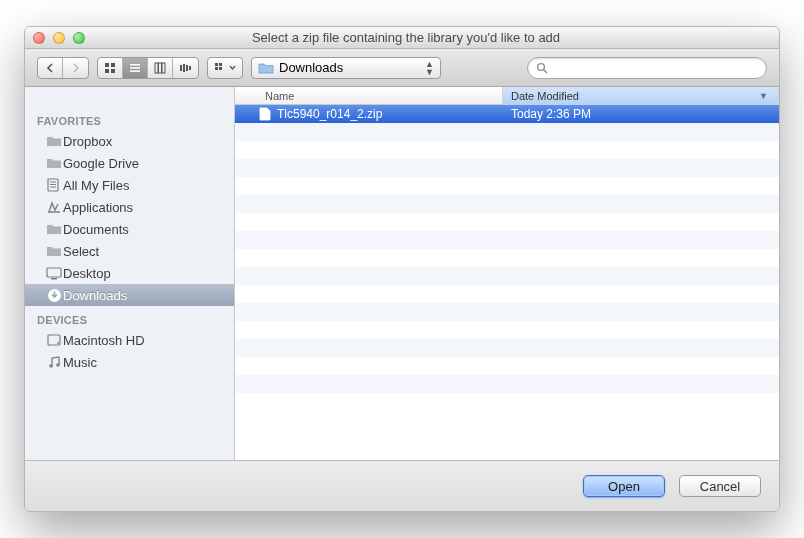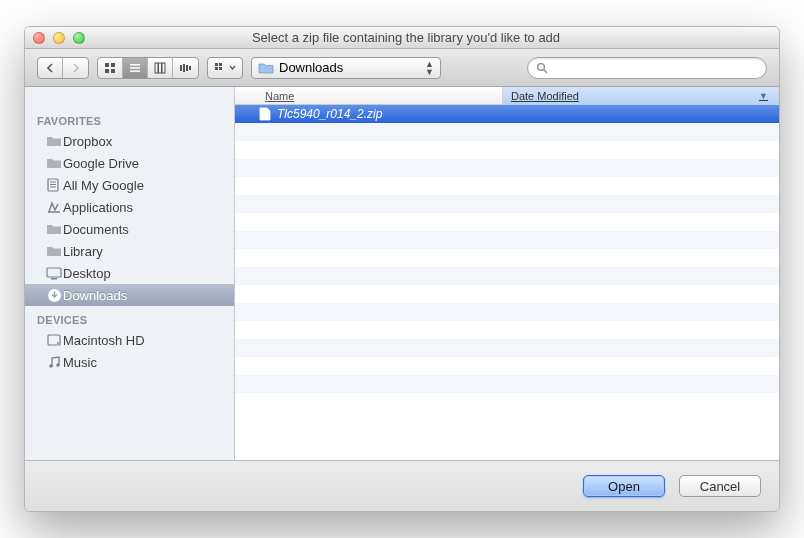--- a/index.html
+++ b/index.html
@@ -123,30 +123,30 @@
   }
   .sb-item.selected .icon { color: #fff; }
   .filepane { flex:1; display:flex; flex-direction:column; }
   .columns {
     height: 18px;
     background: linear-gradient(#ffffff, #efefef);
     border-bottom: 1px solid #c8c8c8;
     display: flex;
     font-size: 11px; color: #555;
   }
-  .col { display:flex; align-items:center; padding: 9px 8px; border-right: 1px solid #d3d3d3; text-decoration: underline; }
+  .col { display:flex; align-items:center; padding: 9px 8px; border-right: 1px solid #d3d3d3; }
   .col-name { width: 268px; padding-left: 30px; }
   .col-date { flex:1; background: linear-gradient(#d3e4fb, #b6d1f4); color:#333; display:flex; justify-content:space-between; padding-right:10px;gap:40px;}
   .col-date .sort { font-size: 9px; color:#4a6; color:#4f6fa3; }
   .rows { flex:1; overflow:auto; }
   .row {
     height: 18px; display:flex; align-items:center; font-size: 12px;
   }
   .row.alt { background: #f3f6fa; }
-  .row .cell-name { width: 268px; display:flex; align-items:center; gap:6px; padding-left: 24px; font-style: italic; }
+  .row .cell-name { width: 268px; display:flex; align-items:center; gap:6px; padding-left: 24px; }
   .row .cell-date { flex:1; padding-left: 8px; }
   .row.selected { background: linear-gradient(#5e91e8, #2a62d8); color:#fff; }
   .footer {
     height: 50px; background: linear-gradient(#ececec,#dedede);
     display:flex; align-items:center; justify-content:flex-end;
     gap: 14px; padding: 0 18px;
   }
   .btn {
     min-width: 82px; height: 22px;
     border-radius: 5px;
@@ -284,21 +284,21 @@
         </div>
         <div class="sb-item">
           <span class="icon">
             <svg width="16" height="14" viewBox="0 0 16 14">
               <rect x="2" y="1" width="10" height="12" rx="1" fill="none" stroke="currentColor" stroke-width="1.2"></rect>
               <line x1="4" y1="4" x2="10" y2="4" stroke="currentColor"></line>
               <line x1="4" y1="6.5" x2="10" y2="6.5" stroke="currentColor"></line>
               <line x1="4" y1="9" x2="10" y2="9" stroke="currentColor"></line>
             </svg>
           </span>
-          <span>All My Google</span>
+          <span>All My Files</span>
         </div>
         <div class="sb-item">
           <span class="icon">
             <svg width="16" height="14" viewBox="0 0 16 14">
               <path d="M3 12 L6 3 L9 10 L12 4" fill="none" stroke="currentColor" stroke-width="1.4"></path>
               <line x1="2" y1="12" x2="14" y2="12" stroke="currentColor" stroke-width="1.4"></line>
             </svg>
           </span>
           <span>Applications</span>
         </div>
@@ -309,21 +309,21 @@
             </svg>
           </span>
           <span>Documents</span>
         </div>
         <div class="sb-item">
           <span class="icon">
             <svg width="16" height="12" viewBox="0 0 16 12">
               <path d="M1 2 h5 l1.5 1.5 H15 V11 H1 Z" fill="currentColor" opacity="0.55"></path>
             </svg>
           </span>
-          <span>Library</span>
+          <span>Select</span>
         </div>
         <div class="sb-item">
           <span class="icon">
             <svg width="16" height="13" viewBox="0 0 16 13">
               <rect x="1" y="1" width="14" height="9" rx="1" fill="none" stroke="currentColor" stroke-width="1.2"></rect>
               <rect x="5" y="11" width="6" height="1.5" fill="currentColor"></rect>
             </svg>
           </span>
           <span>Desktop</span>
         </div>
@@ -369,20 +369,21 @@
           <div class="row selected">
             <div class="cell-name">
               <span style="color: rgb(255, 255, 255);">
                 <svg width="12" height="14" viewBox="0 0 12 14">
                   <path d="M1 1 h7 l3 3 v9 H1 Z" fill="#fff" stroke="currentColor" stroke-width="0.8"></path>
                   <path d="M8 1 v3 h3" fill="none" stroke="currentColor" stroke-width="0.8"></path>
                 </svg>
               </span>
               <span>Tlc5940_r014_2.zip</span>
             </div>
+            <div class="cell-date">Today 2:36 PM</div>
           </div>
           <div class="row alt">
             <div class="cell-name"></div>
             <div class="cell-date"></div>
           </div>
           <div class="row">
             <div class="cell-name"></div>
             <div class="cell-date"></div>
           </div>
           <div class="row alt">

